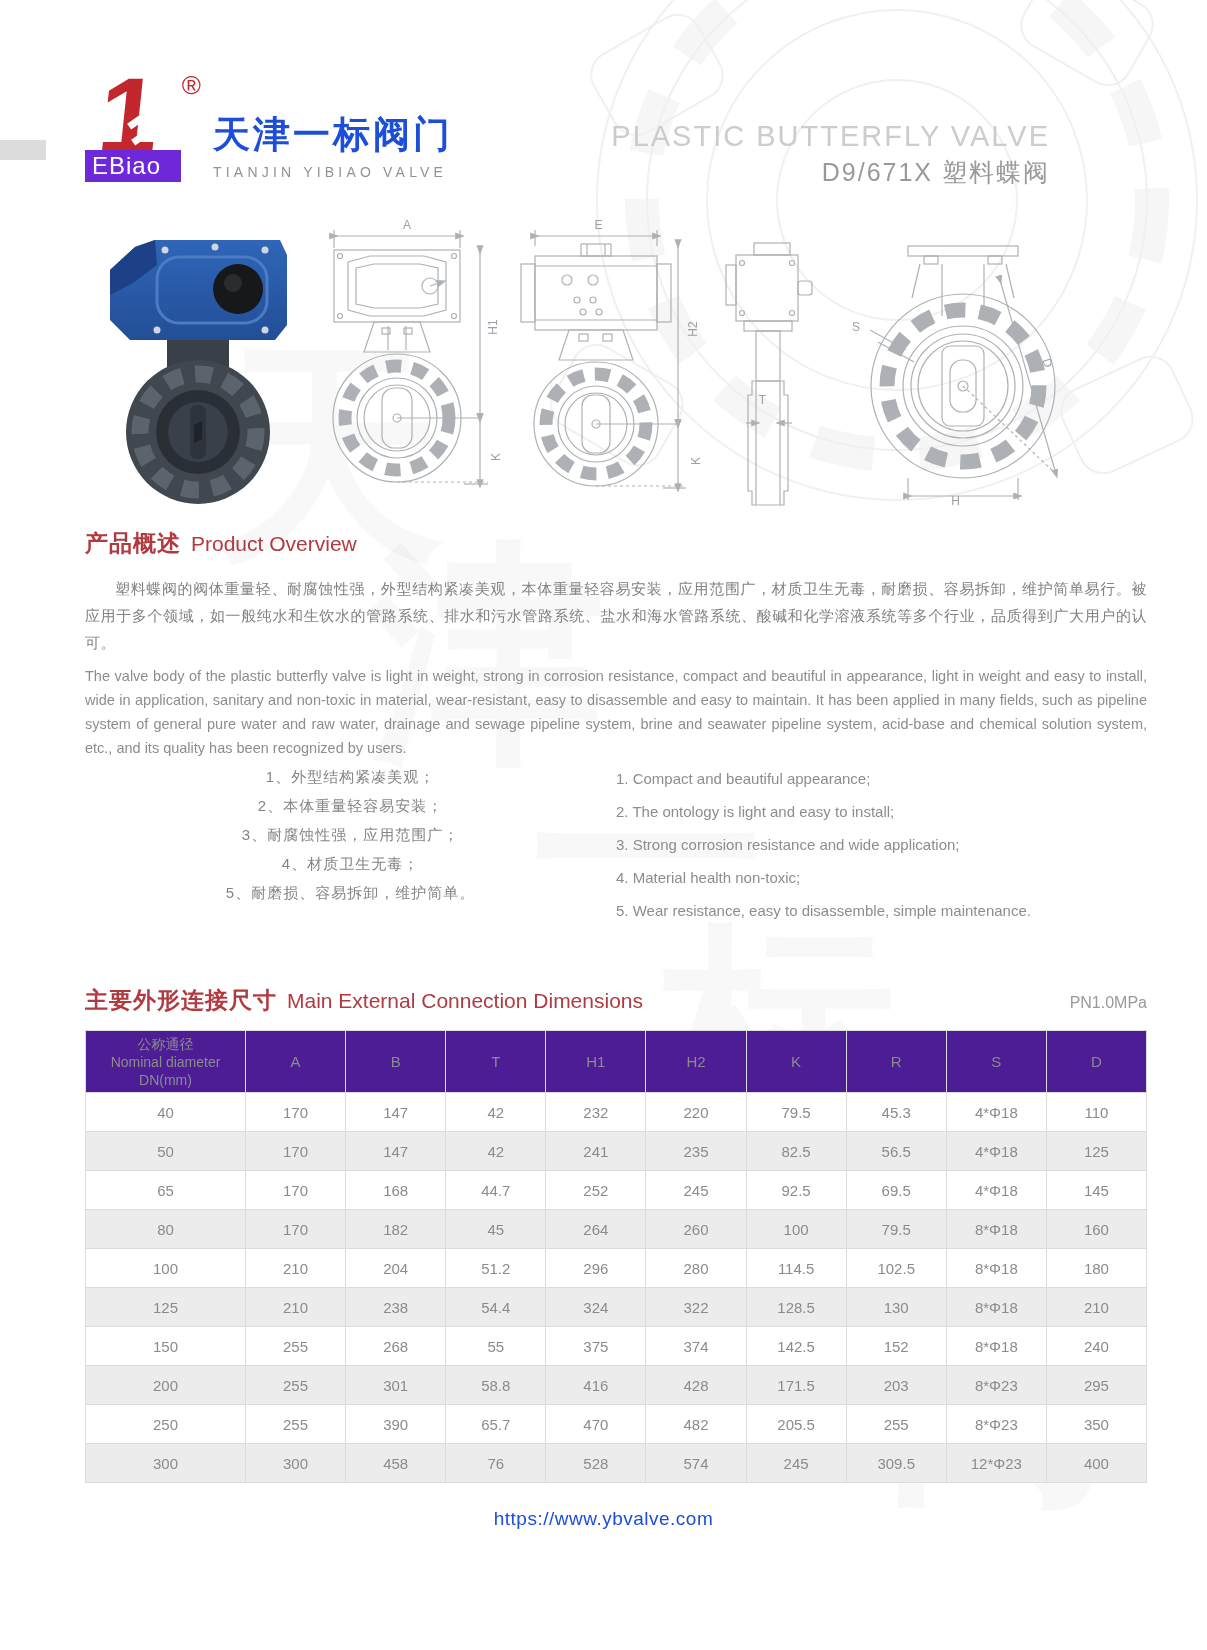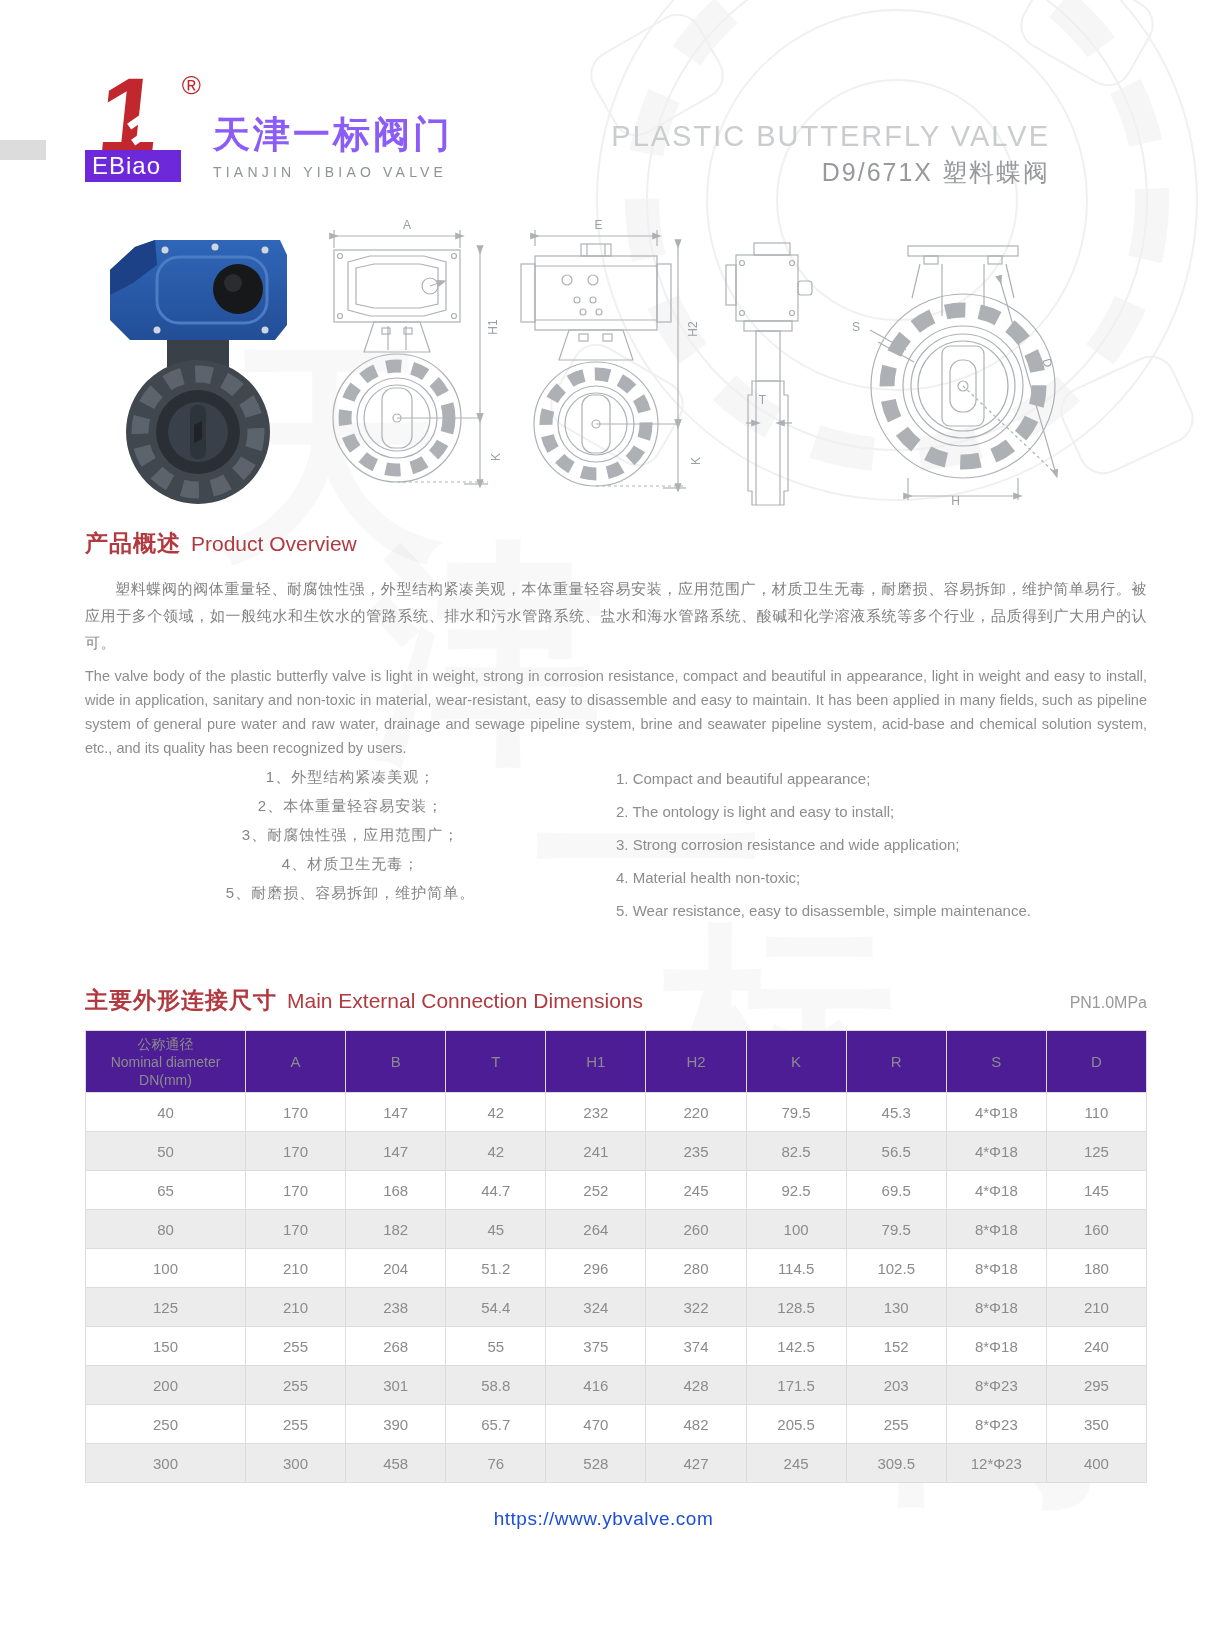--- a/index.html
+++ b/index.html
@@ -18,21 +18,21 @@
 
   
   .header { position:absolute; top:70px; left:85px; right:85px; height:120px; z-index:2; }
   .logo-wrap { display:flex; align-items:flex-end; }
   .logo-mark { position:relative; width:112px; height:112px; }
   .logo-one { position:absolute; left:14px; top:-8px; font-size:108px; font-weight:bold; color:#c1272d; transform:skewX(-6deg); line-height:1; }
   .logo-stripe { position:absolute; background:#ffffff; transform:rotate(-35deg); }
   .logo-reg { position:absolute; right:-4px; top:0px; font-size:26px; color:#c1272d; }
   .logo-band { position:absolute; left:0; bottom:0; width:96px; height:32px; background:#6d28d9; color:#ffffff; font-weight:normal; font-size:24px; line-height:32px; padding-left:7px; letter-spacing:1px; }
   .logo-text { margin-left:16px; padding-bottom:2px; }
-  .logo-cn { font-size:37px; font-weight:bold; color:#8b5cf6; letter-spacing:3px; }
+  .logo-cn { font-size:37px; font-weight:bold; color:#1d4ed8; letter-spacing:3px; }
   .logo-en { font-size:14px; color:#8f9296; letter-spacing:4.2px; margin-top:4px; }
   .titles { position:absolute; right:72px; top:50px; text-align:right; }
   .title-en { font-size:29px; color:#caccce; letter-spacing:2px; }
   .title-model { font-size:25px; color:#97999c; letter-spacing:2px; margin-top:3px; }
 
   
   .figure { position:absolute; z-index:2; }
   .dim-label { position:absolute; font-size:12px; color:#9aa0a4; z-index:3; }
   .rot { transform:rotate(-90deg); }
   svg.draw { stroke:#adb1b5; fill:none; stroke-width:1.2; }
@@ -449,21 +449,21 @@
             <td>255</td>
             <td>8*Φ23</td>
             <td>350</td>
           </tr>
           <tr>
             <td>300</td>
             <td>300</td>
             <td>458</td>
             <td>76</td>
             <td>528</td>
-            <td>427</td>
+            <td>574</td>
             <td>245</td>
             <td>309.5</td>
             <td>12*Φ23</td>
             <td>400</td>
           </tr>
         </tbody>
     </table>
   </div>
 
   <div class="footer">

